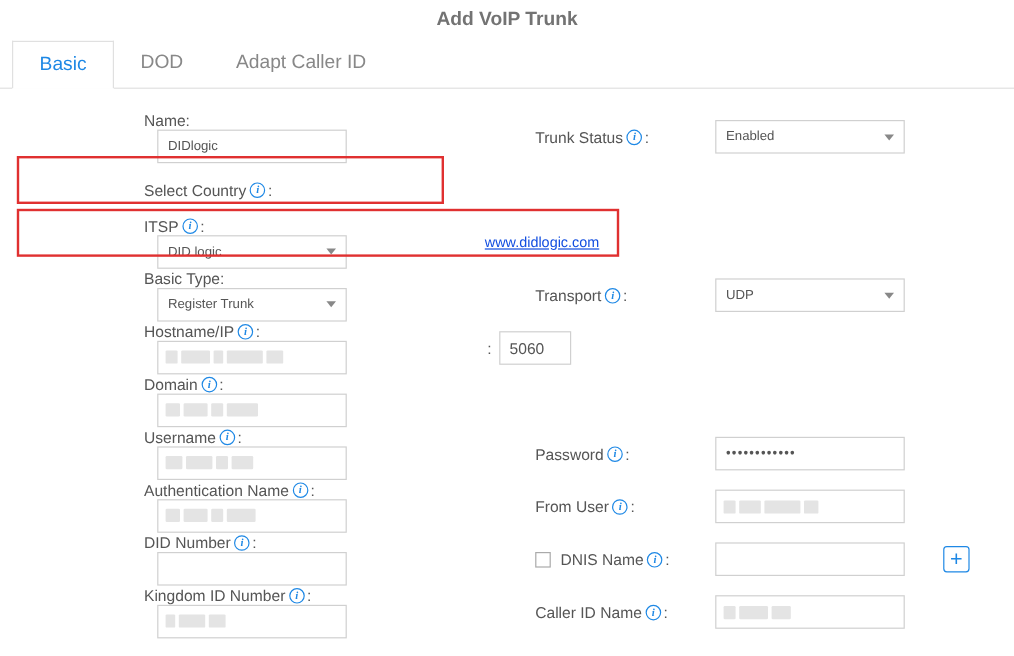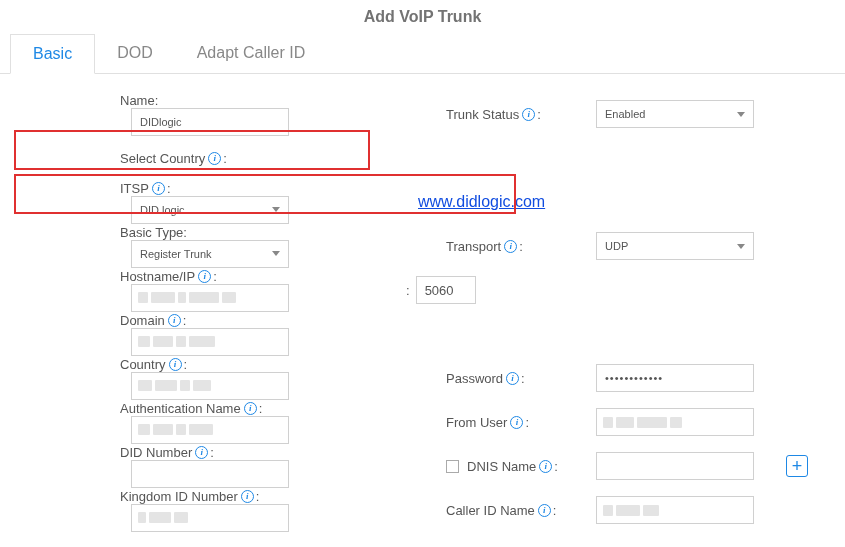--- a/index.html
+++ b/index.html
@@ -96,21 +96,21 @@
     justify-content: space-between;
     cursor: pointer;
   }
   .select-text { color: #555; }
   .chevron {
     width: 0; height: 0;
     border-left: 4px solid transparent;
     border-right: 4px solid transparent;
     border-top: 5px solid #888;
   }
-  .link { color: #114de0; text-decoration: underline; margin-left: 18px; font-size: 16px; cursor: pointer; }
+  .link { color: #114de0; text-decoration: underline; margin-left: 4px; font-size: 12px; cursor: pointer; }
   .port-sep { margin: 0 6px; color: #555; }
   .port-input { width: 60px; height:28px; border:1px solid #d0d0d0; padding:0 8px; font-size:13px; color:#555; }
   .checkbox {
     width: 13px; height: 13px; border:1px solid #aaa; margin-right:6px; display:inline-block;
   }
   .blur-box {
     width: 158px; height: 28px; border:1px solid #d0d0d0; padding:3px 6px;
     display:flex; align-items:center; gap:3px; overflow:hidden;
   }
   .blur-seg {
@@ -243,21 +243,21 @@
             <span class="blur-seg" style="width:20px"></span>
             <span class="blur-seg" style="width:10px"></span>
             <span class="blur-seg" style="width:26px"></span>
         </div>
       </div>
     </div>
 
     <div class="row">
       <div class="col-left">
         <div class="label">
-          <span>Country</span>
+          <span>Username</span>
           <span class="info-icon">i</span>
           <span>:</span>
         </div>
         <div class="blur-box">
           <span class="blur-seg" style="width:14px"></span>
             <span class="blur-seg" style="width:22px"></span>
             <span class="blur-seg" style="width:10px"></span>
             <span class="blur-seg" style="width:18px"></span>
         </div>
       </div>

